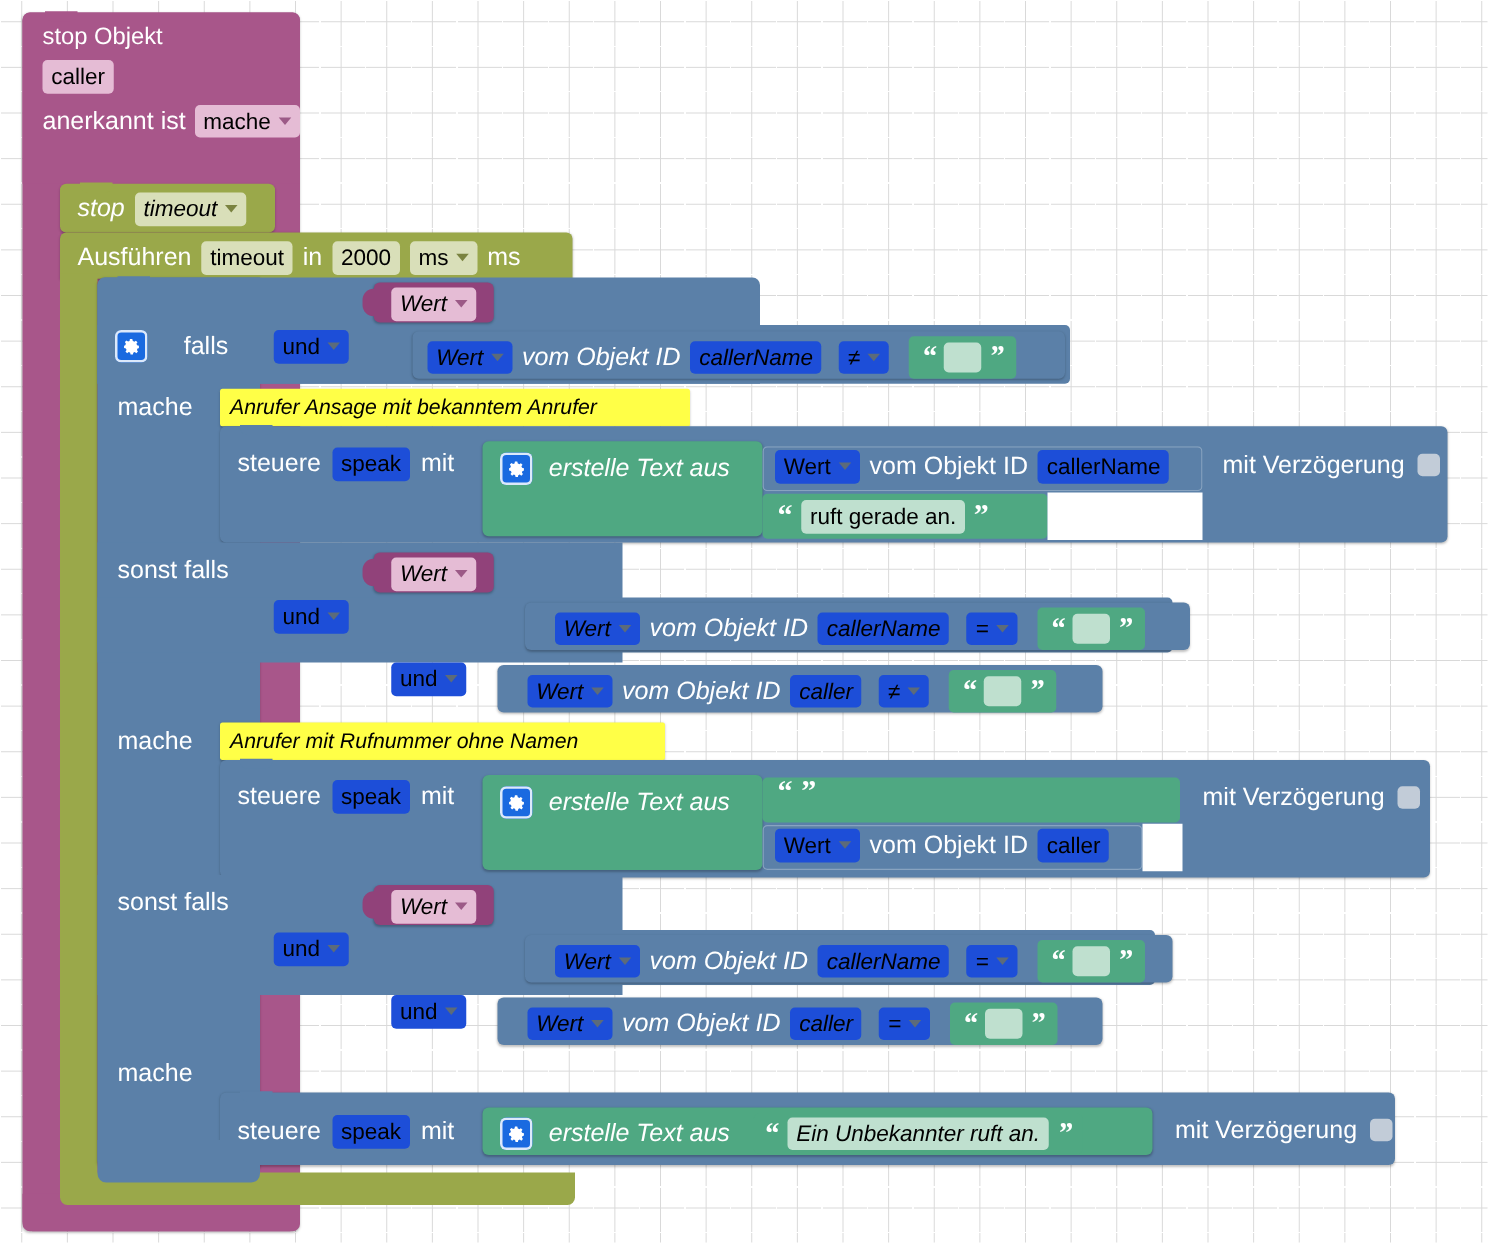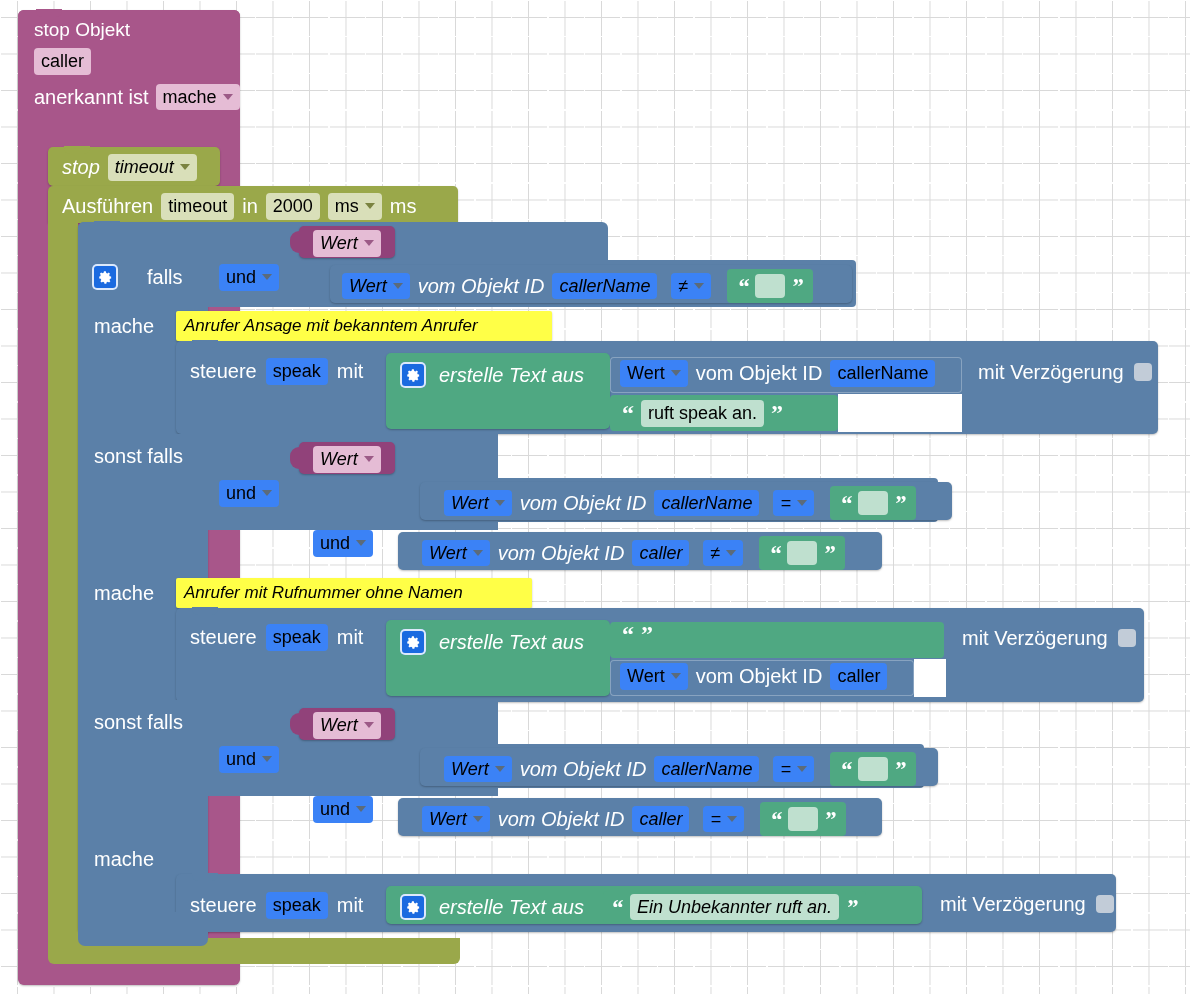--- a/index.html
+++ b/index.html
@@ -32,21 +32,21 @@
   .row{display:flex;align-items:center;}
   .lbl{color:#ffffff;font-size:20px;white-space:nowrap;line-height:1;}
   .lbl.dark{color:#000;}
 
   
   .field{
     display:inline-flex;align-items:center;gap:5px;
     border-radius:4px;padding:2px 7px;
     font-size:18px;color:#000;white-space:nowrap;line-height:1.25;
   }
-  .field.blue{background:#3b82f6;}
+  .field.blue{background:#1d4ed8;}
   .field.olive{background:#d9dfb9;}
   .field.pink{background:#e5bcd5;}
   .field.green{background:#bfe0cf;}
   .caret{
     width:0;height:0;border-left:5px solid transparent;border-right:5px solid transparent;
     border-top:6px solid #5c6b7a;display:inline-block;margin-left:1px;
   }
   .caret.olive{border-top-color:#7a8340;}
   .caret.pinkc{border-top-color:#9c5a87;}
 
@@ -236,21 +236,21 @@
       <span class="field blue">
         <span>callerName</span>
       </span>
     </div>
   </div>
 
   <div class="blk c-teal" style="left:610px;top:395px;width:228px;height:36px;border-radius:4px;">
     <div class="row" style="gap:7px;padding:5px 0 0 12px;">
       <span class="q">“</span>
       <span class="field green">
-        <span>ruft speak an.</span>
+        <span>ruft gerade an.</span>
       </span>
       <span class="q">”</span>
     </div>
   </div>
 
   <div class="blk" style="left:838px;top:394px;width:124px;height:38px;background:#ffffff;"></div>
 
   <div class="row" style="position:absolute;left:978px;top:362px;gap:10px;">
     <span class="lbl">mit Verzögerung</span>
     <span class="cbox"></span>

